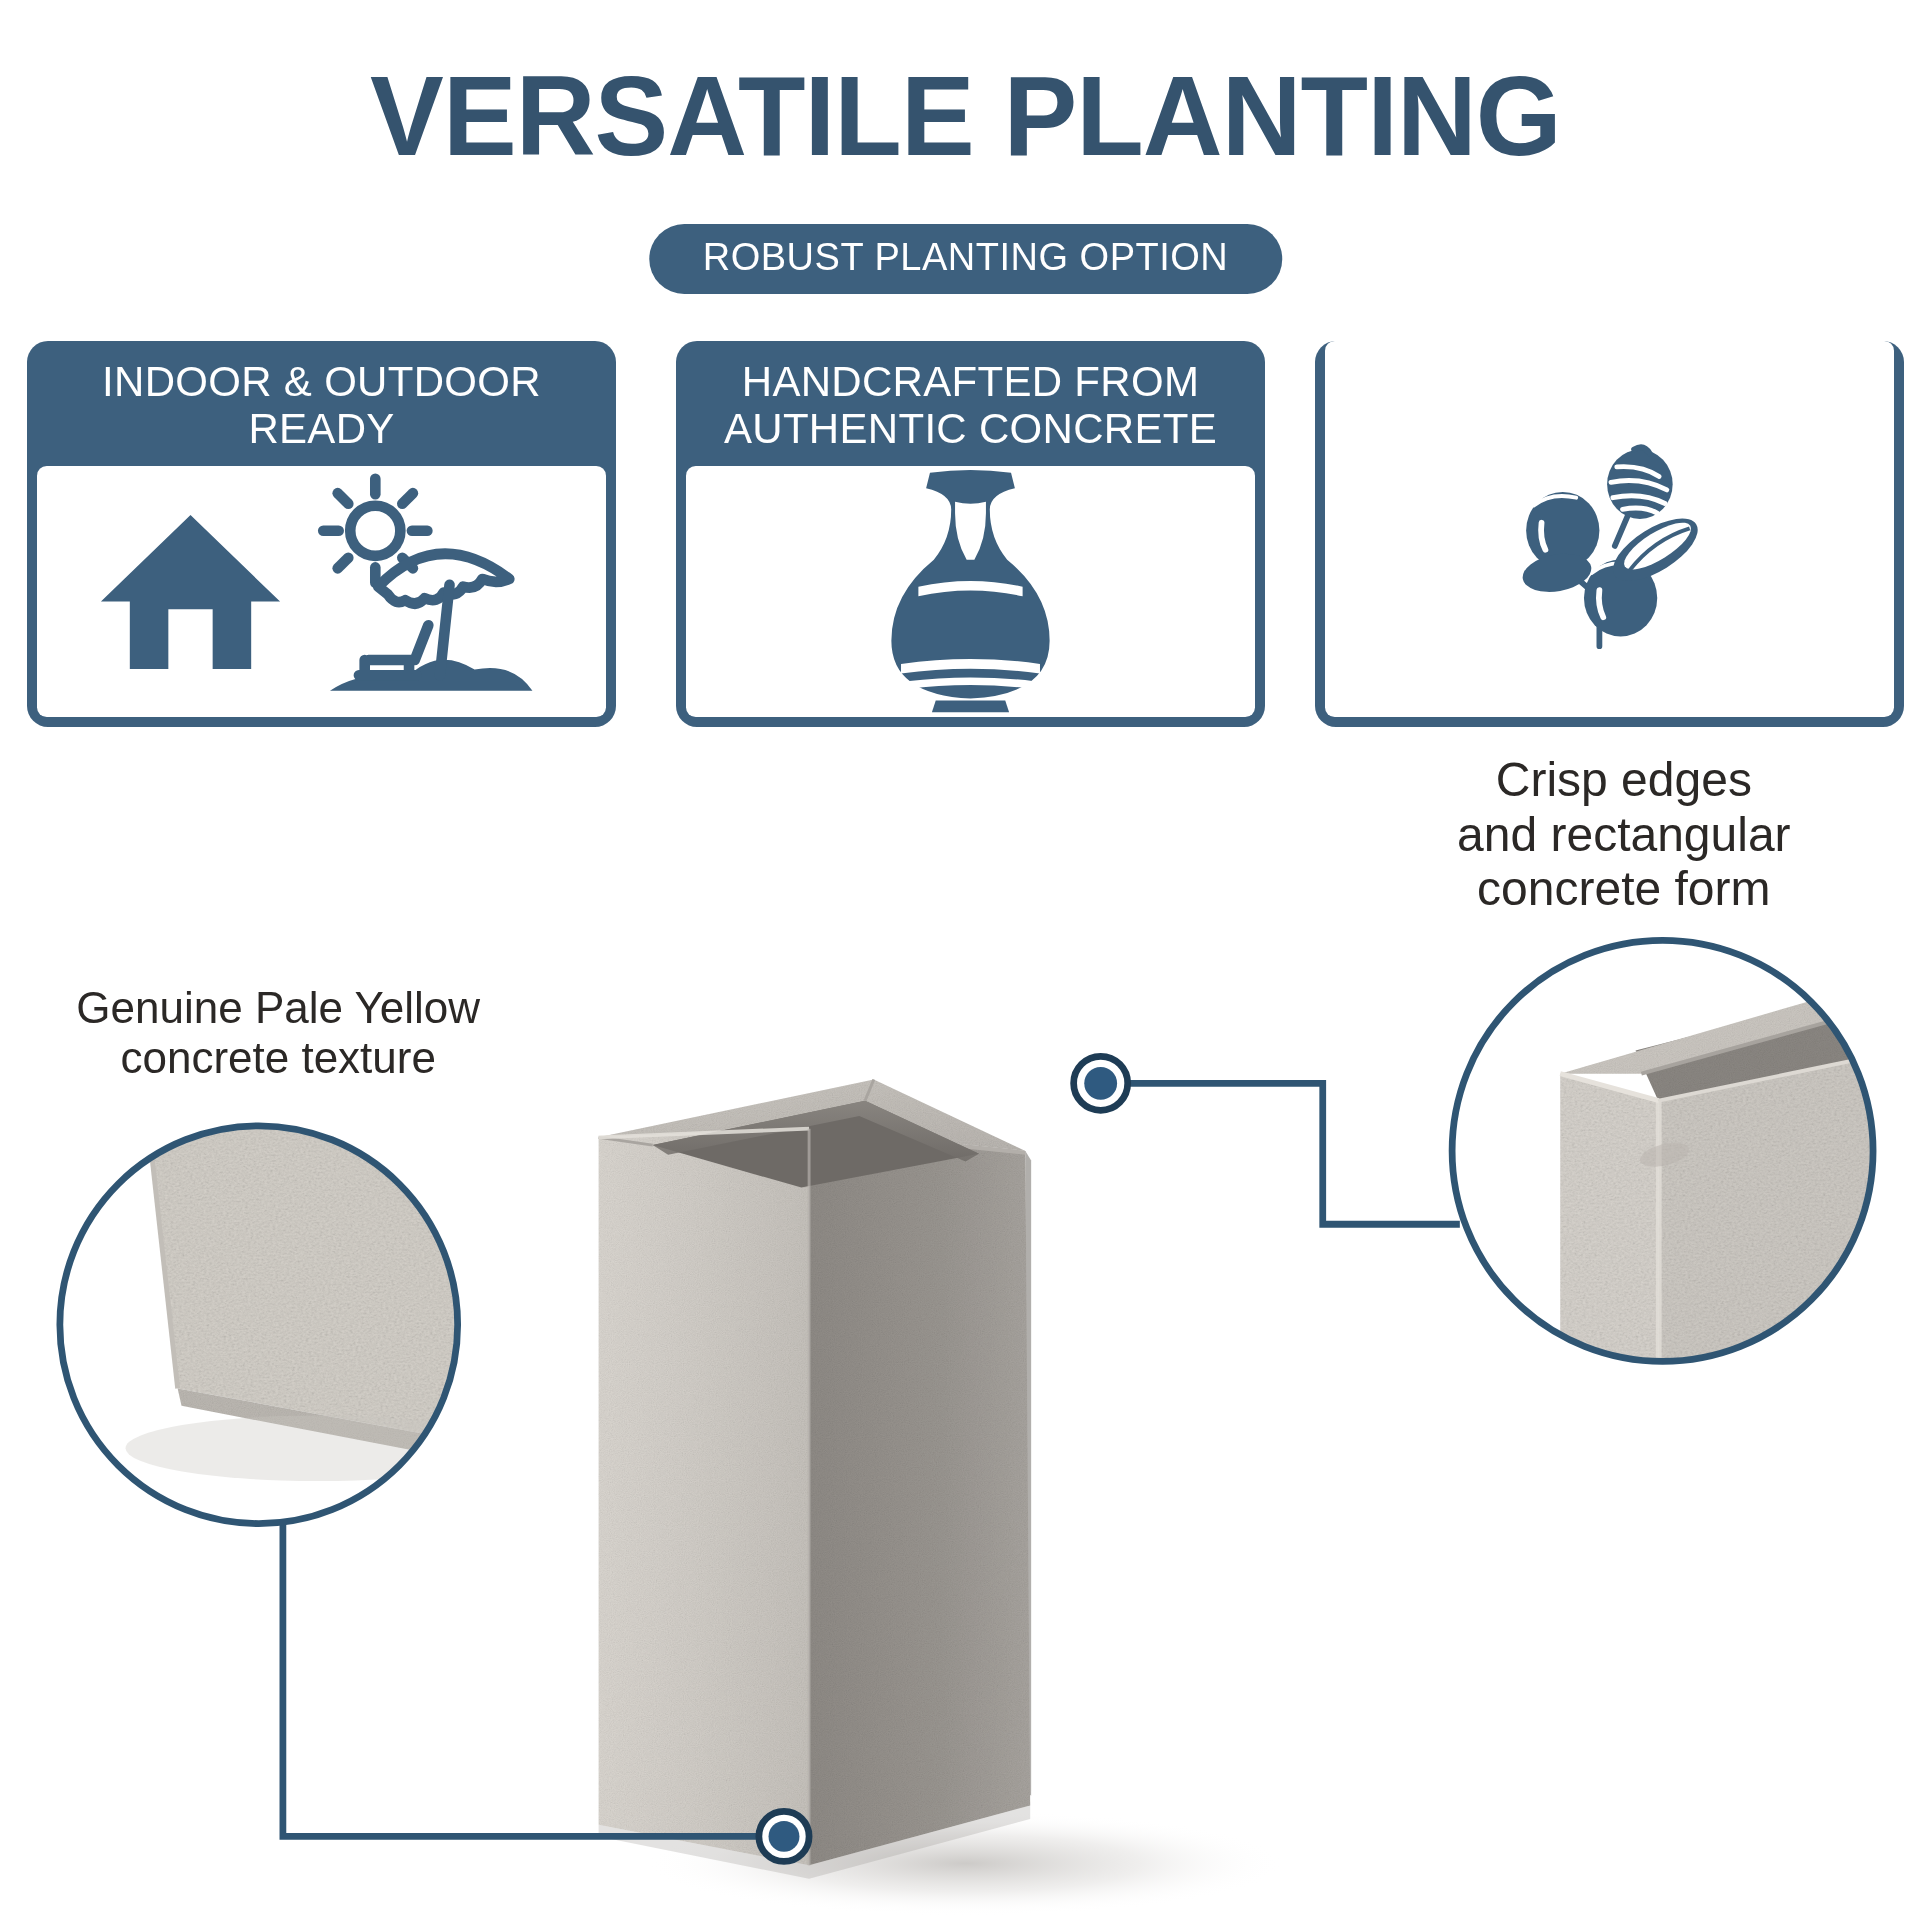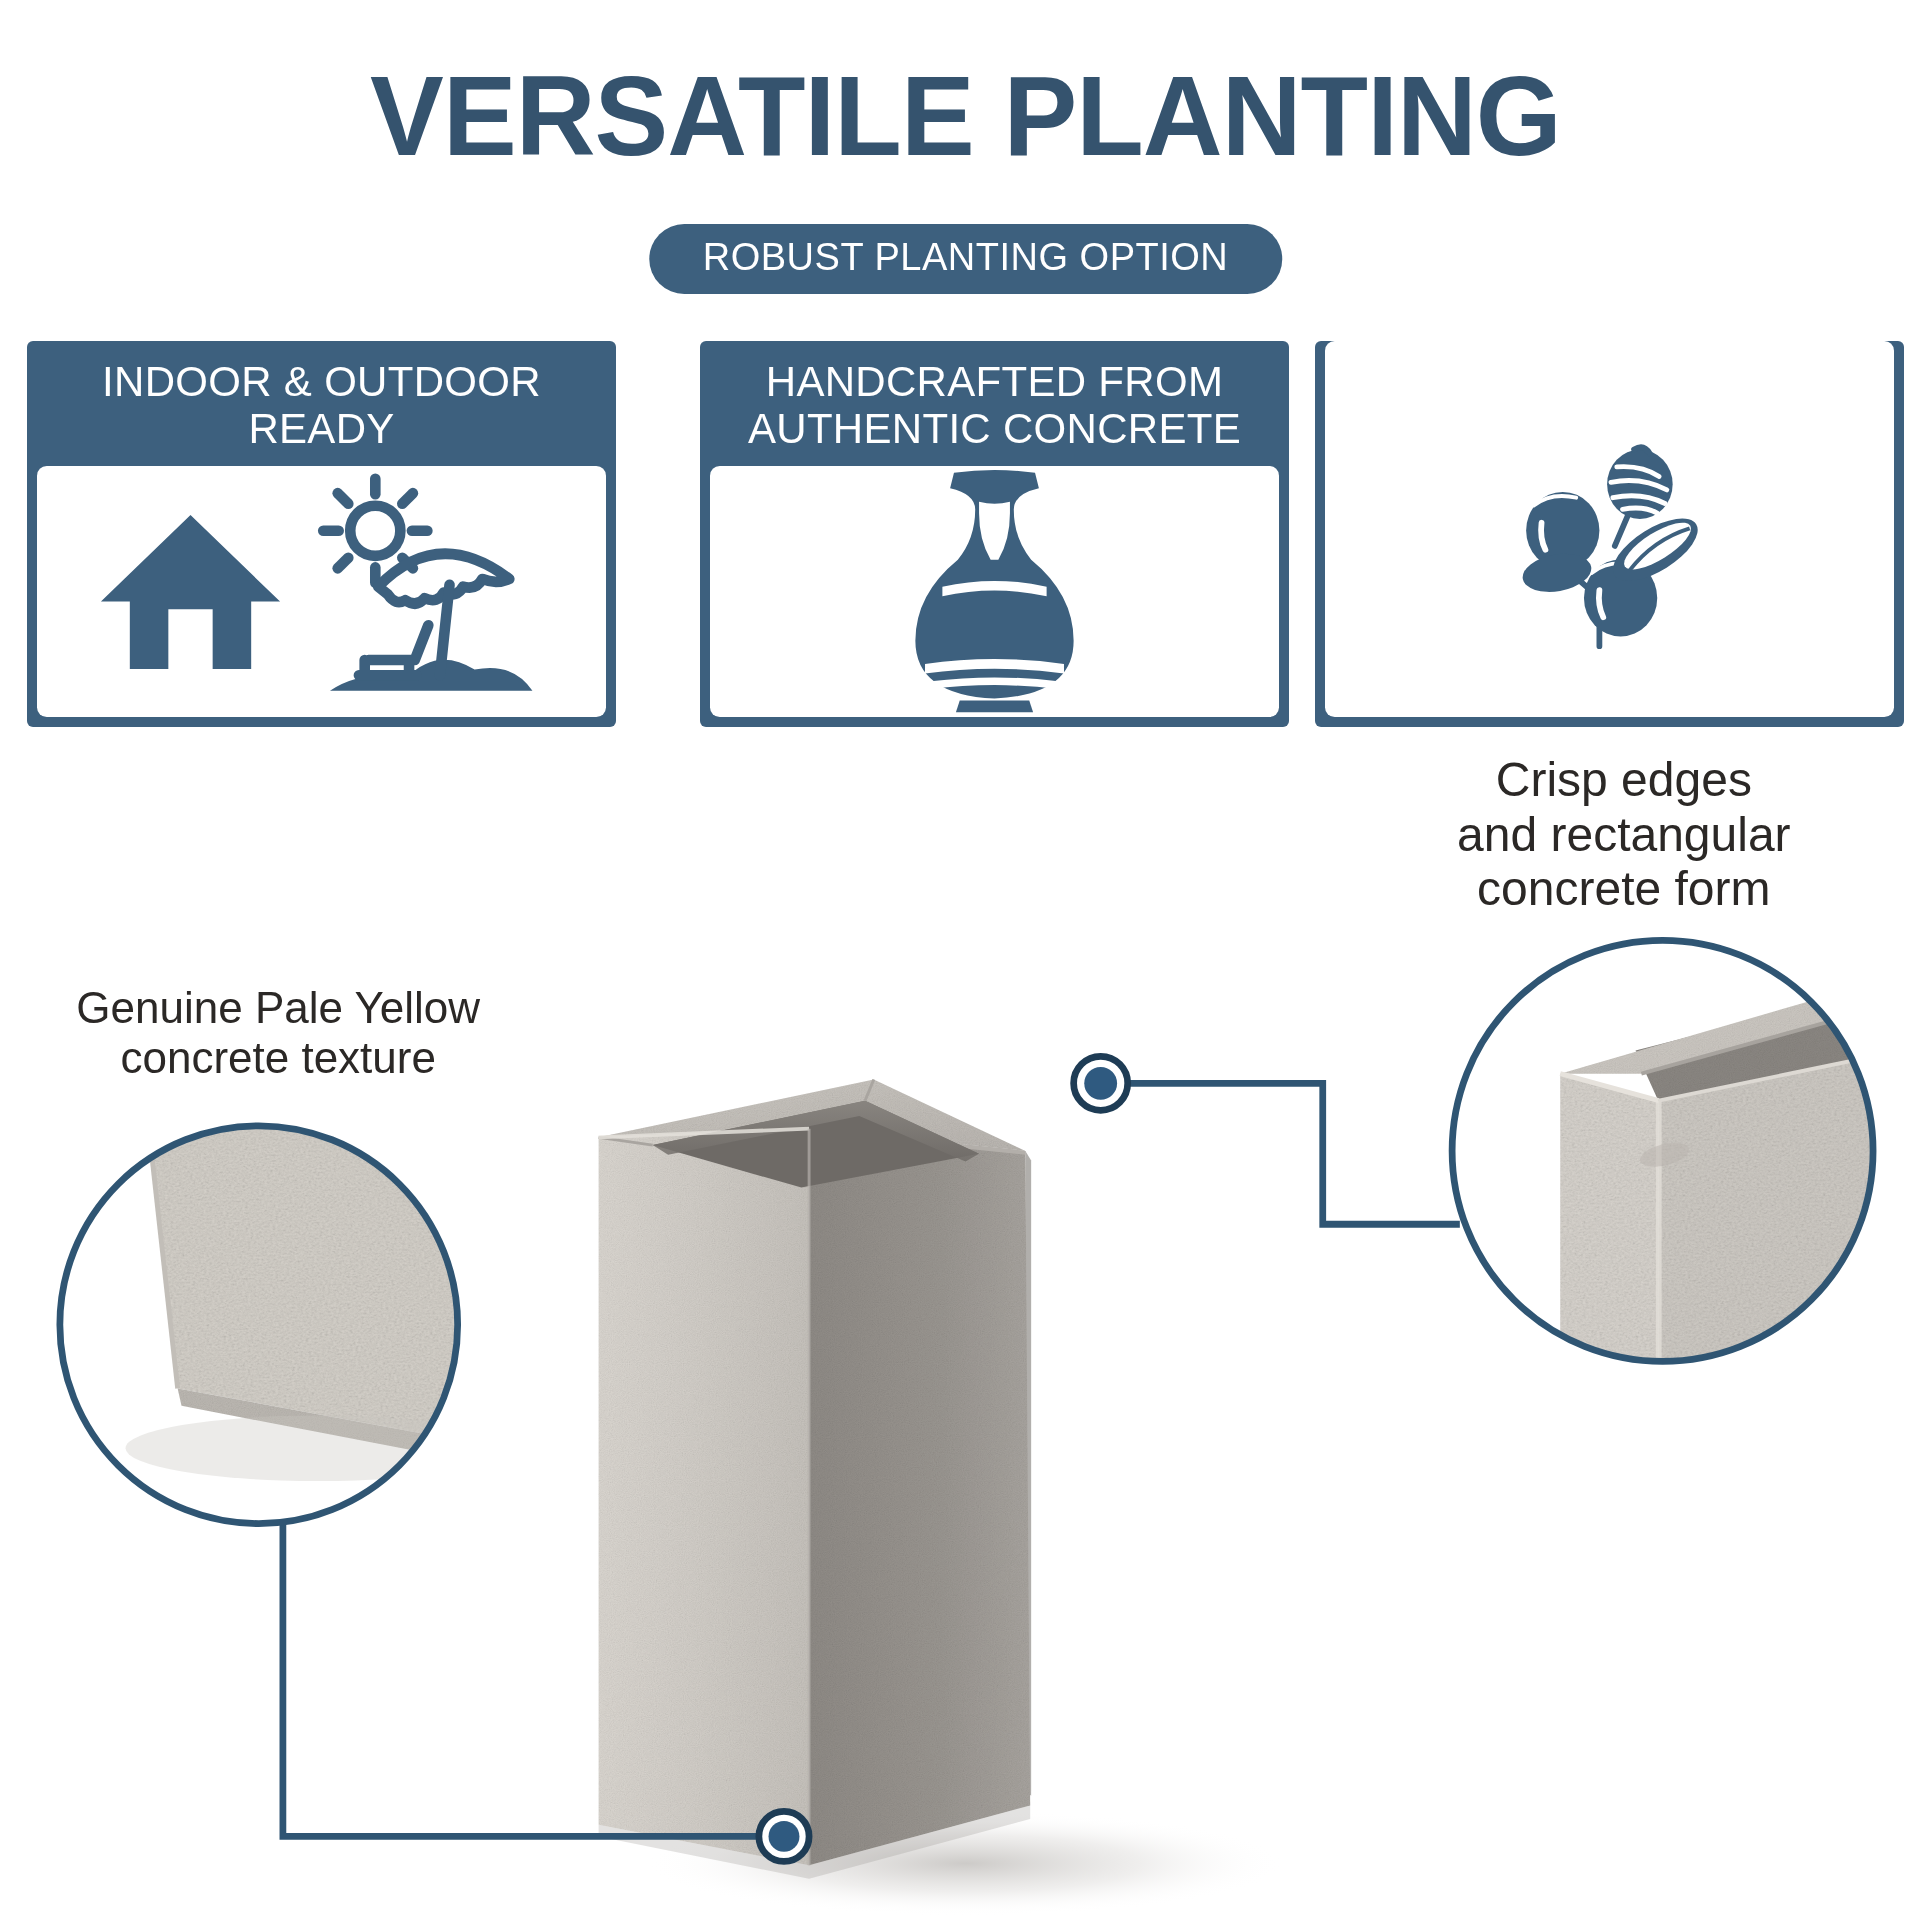--- a/index.html
+++ b/index.html
@@ -37,27 +37,27 @@
     letter-spacing: 0.5px;
     white-space: nowrap;
   }
 
   
   .feature-card {
     position: absolute;
     top: 341px;
     height: 386px;
     background: #3d607e;
-    border-radius: 6px;
+    border-radius: 21px;
     padding: 0;
     display: flex;
     flex-direction: column;
   }
   #feature-card-0 { left: 27px;   width: 589px; }
-  #feature-card-1 { left: 676px;  width: 589px; margin-left: 24px; }
+  #feature-card-1 { left: 676px;  width: 589px; }
   #feature-card-2 { left: 1315px; width: 589px; }
 
   .feature-head {
     color: #ffffff;
     text-align: center;
     font-size: 42px;
     line-height: 1.12;
     font-weight: 400;
     padding: 17.4px 11.6px 13.5px 11.6px;
     letter-spacing: 0.3px;

